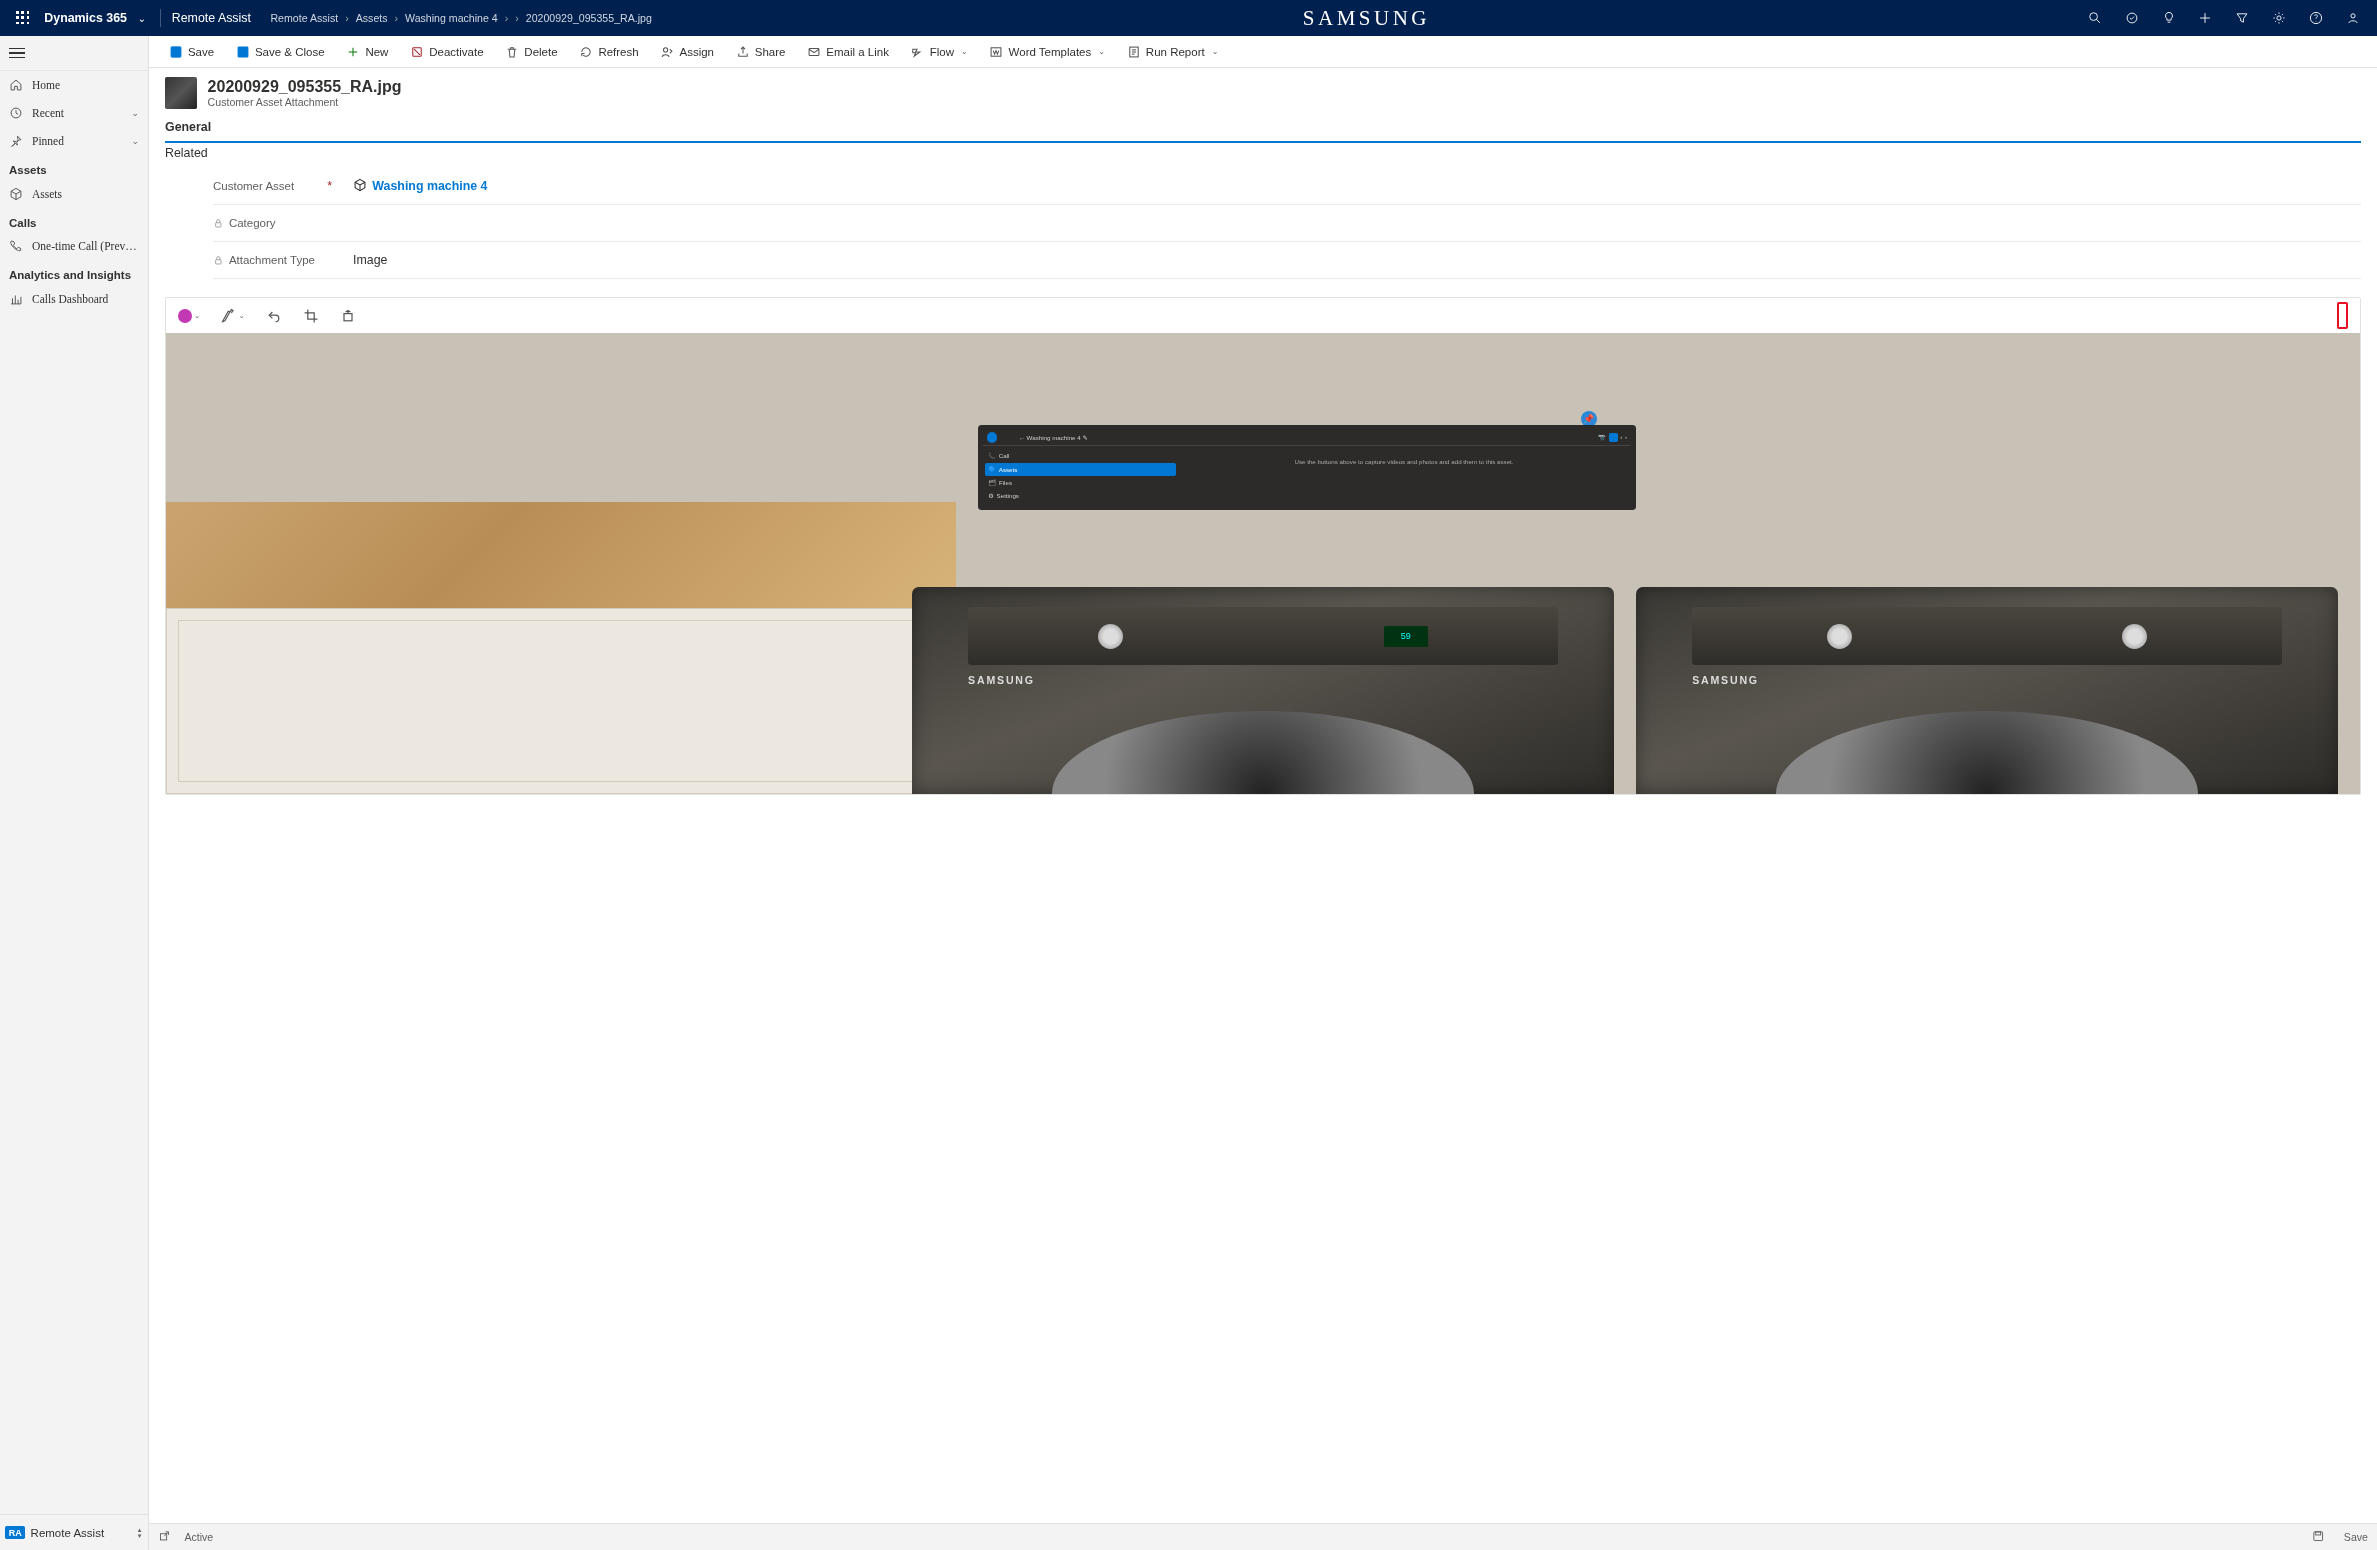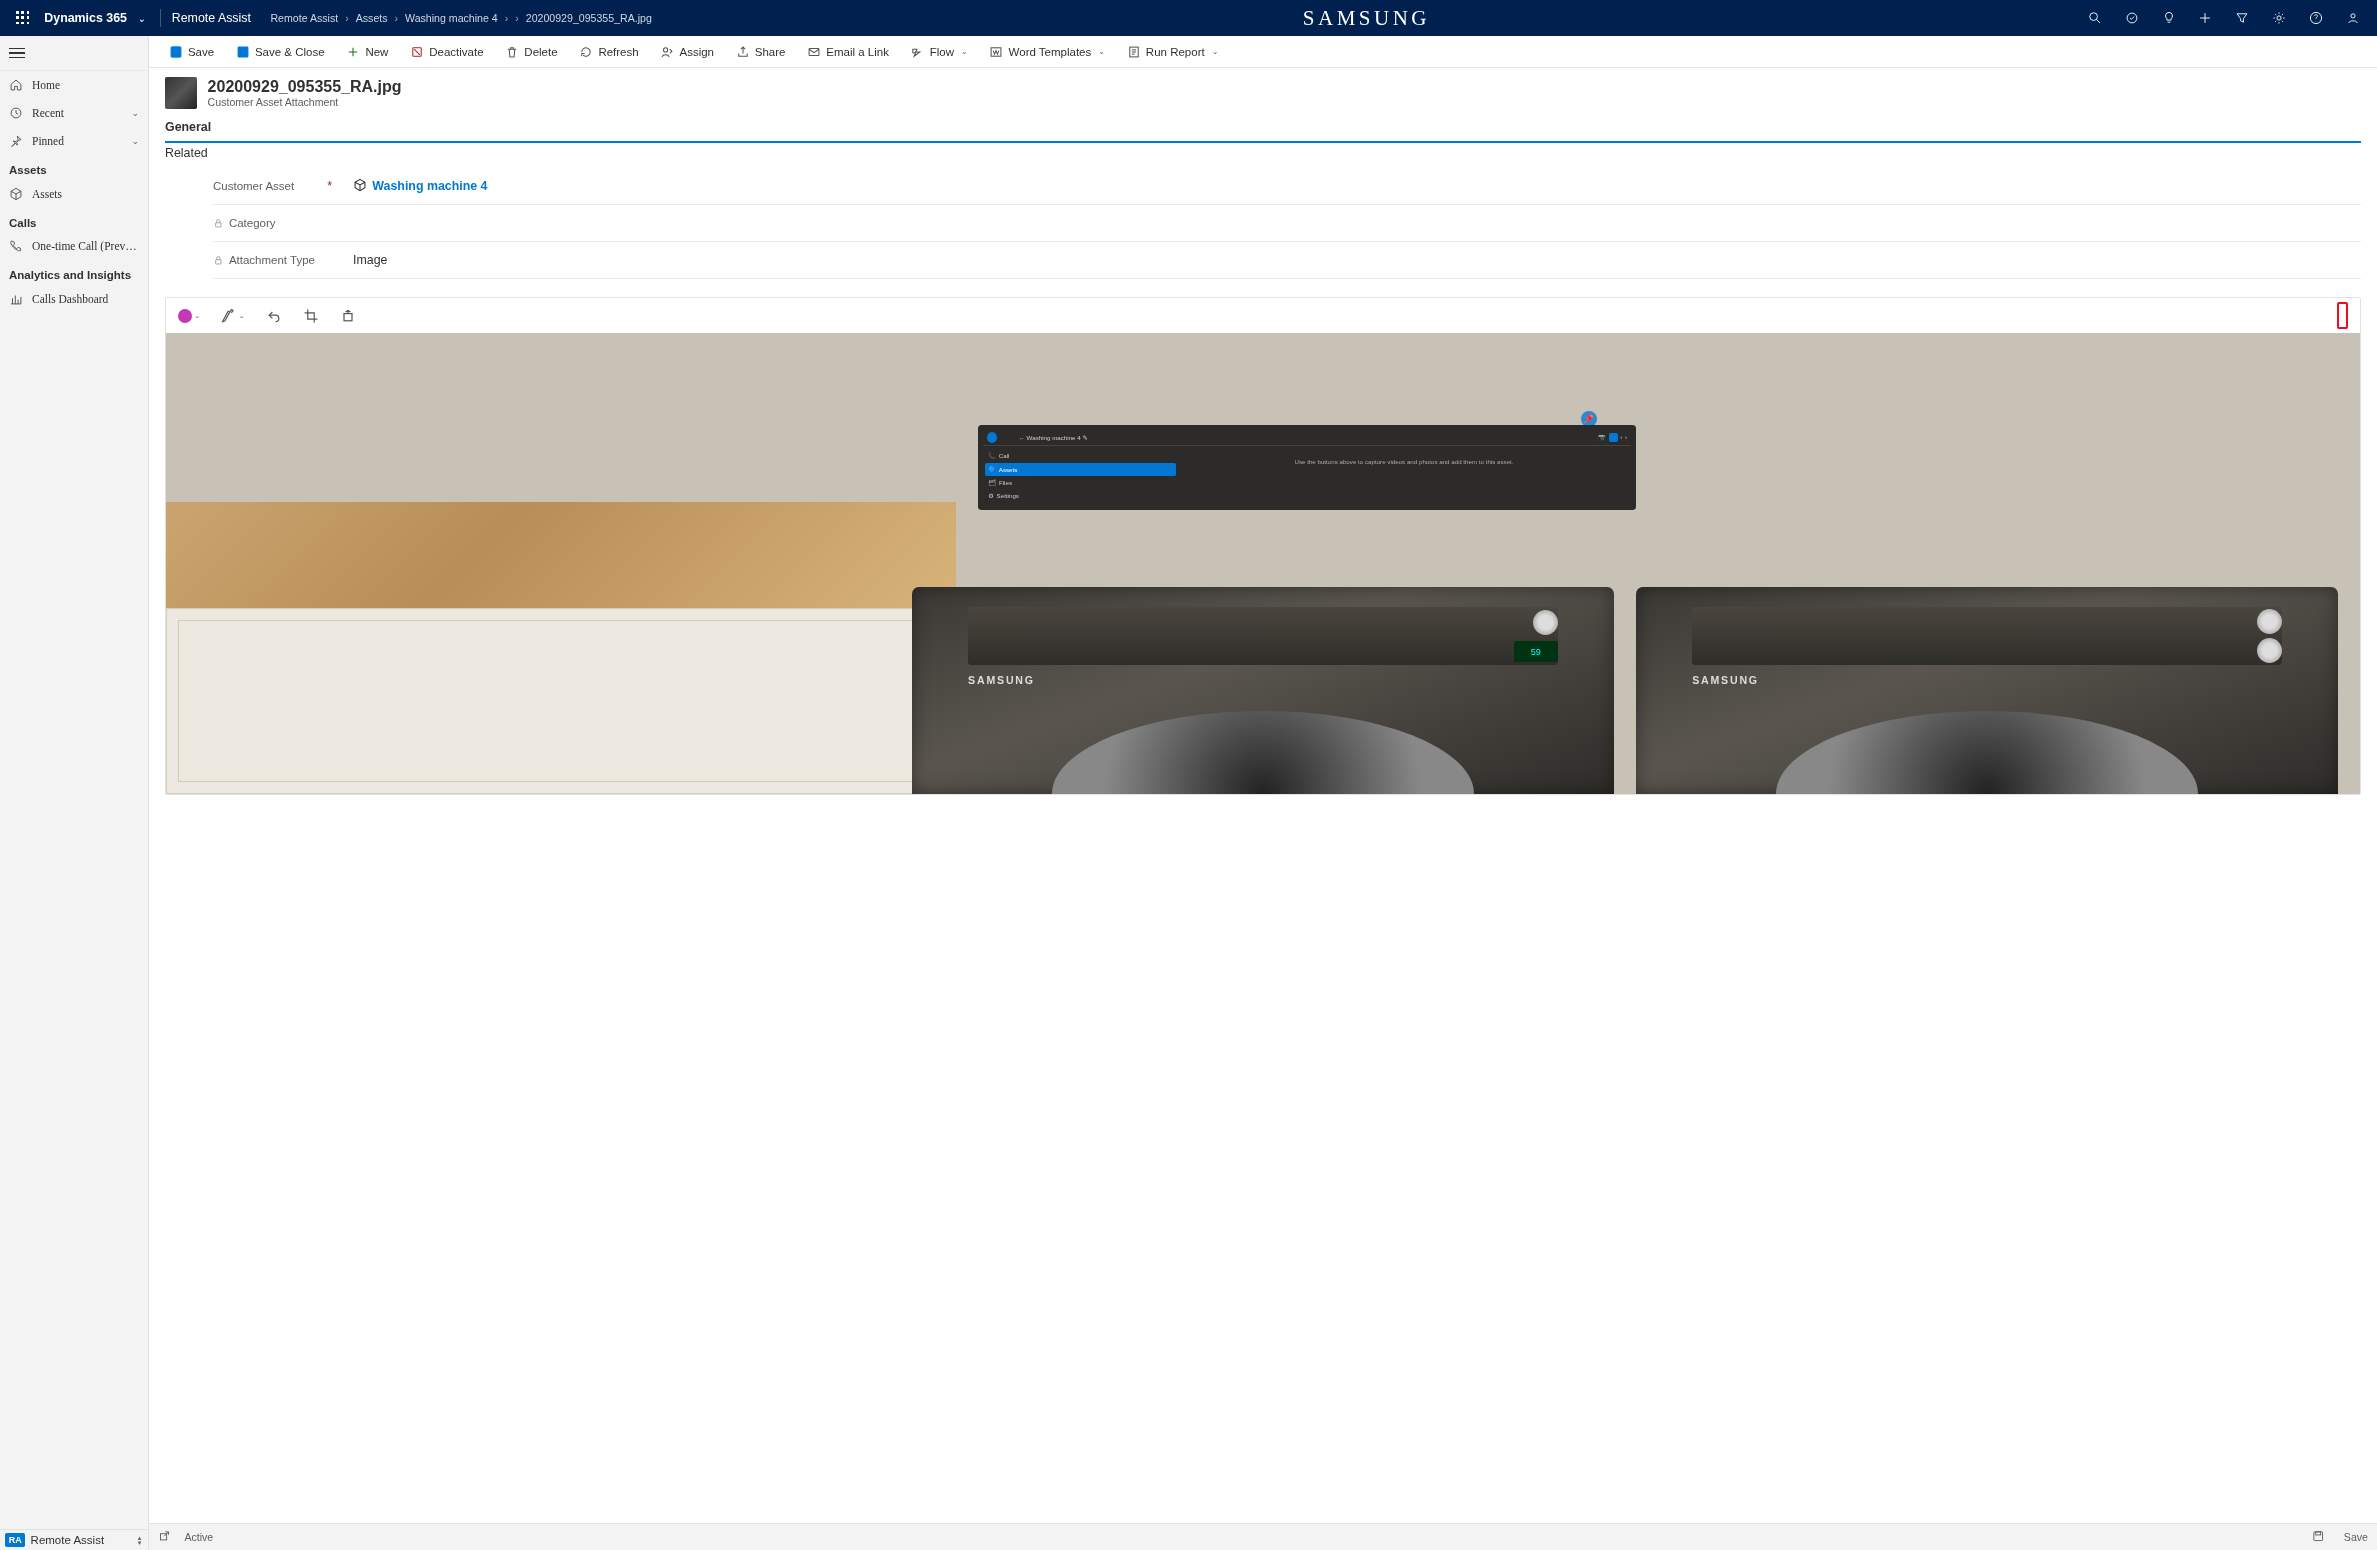--- a/index.html
+++ b/index.html
@@ -31,21 +31,21 @@
   .sidebar { width: 149px; background: #f3f3f3; border-right: 0.9px solid #e1e1e1; display: flex; flex-direction: column; font-size: 11.5px; }
   .sidebar .hamburger-row { height: 35px; display: flex; align-items: center; padding-left: 9px; border-bottom: 0.9px solid #e8e8e8; }
   .hamburger { width: 16px; height: 10.6px; display: flex; flex-direction: column; justify-content: space-between; cursor: pointer; }
   .hamburger span { height: 1.3px; background: #333; }
   .nav-item { height: 28px; display: flex; align-items: center; padding: 0 9px; cursor: pointer; gap: 9px; color: #323130; }
   .nav-item .ico { width: 14px; height: 14px; display: flex; align-items: center; justify-content: center; }
   .nav-item .ico svg { stroke: #555; fill: none; stroke-width: 1.4; }
   .nav-item .chev { margin-left: auto; font-size: 9px; color: #666; }
   .nav-label { white-space: nowrap; overflow: hidden; text-overflow: ellipsis; font-family: Liberation Serif, serif; }
   .group-header { padding: 9px 9px 3.5px; font-weight: 600; font-size: 11.5px; color: #323130; }
-  .sidebar-bottom { margin-top: auto; height: 21px; display: flex; align-items: center; border-top: 0.9px solid #e1e1e1; padding: 0 5.3px; gap: 5.3px; }
+  .sidebar-bottom { margin-top: auto; height: 36px; display: flex; align-items: center; border-top: 0.9px solid #e1e1e1; padding: 0 5.3px; gap: 5.3px; }
   .sidebar-bottom .badge { background: #0078d4; color: #fff; font-size: 9px; font-weight: 600; padding: 1.8px 3.5px; border-radius: 1.8px; }
   .sidebar-bottom .spin { margin-left: auto; display: flex; flex-direction: column; line-height: 5.3px; font-size: 6.2px; color: #666; cursor: pointer; }
 
   
   .content { flex: 1; display: flex; flex-direction: column; overflow: hidden; }
   .cmdbar { height: 32px; border-bottom: 0.9px solid #e1e1e1; display: flex; align-items: center; padding: 0 10.6px; font-size: 11.5px; gap: 3.5px; }
   .cmd { display: flex; align-items: center; gap: 5.3px; padding: 3.5px 9px; cursor: pointer; border-radius: 1.8px; color: #323130; }
   .cmd .ico { width: 14px; height: 14px; display: flex; align-items: center; justify-content: center; }
   .cmd .ico svg { stroke: #555; fill: none; stroke-width: 1.5; }
   .cmd .chev { font-size: 8px; margin-left: 1.8px; color: #666; }
@@ -83,21 +83,21 @@
 
   .image-view { width: 100%; height: 461px; position: relative; overflow: hidden; background: linear-gradient(to bottom, #bfb8ae 0%, #a39a8d 100%); }
   
   .wall { position: absolute; inset: 0; background: #c8c1b6; }
   .counter { position: absolute; left: 0; bottom: 186px; width: 36%; height: 106px; background: linear-gradient(135deg, #caa470 0%, #b98e56 40%, #d7b37a 100%); }
   .cabinet { position: absolute; left: 0; bottom: 0; width: 36%; height: 186px; background: #ede8df; border: 0.9px solid #d4cbbd; }
   .cabinet::before { content:""; position:absolute; left:10.6px; top:10.6px; right:10.6px; bottom:10.6px; border:0.9px solid #d4cbbd; }
   .machine { position: absolute; bottom: 0; width: 32%; height: 45%; background: linear-gradient(160deg, #3a3834 0%, #5a564f 40%, #2e2c29 100%); border-radius: 7px 7px 0 0; box-shadow: inset 0 0 18px rgba(0,0,0,0.4); }
   .machine.left { left: 34%; }
   .machine.right { left: 67%; }
-  .machine .panel { position: absolute; top: 10%; left: 8%; right: 8%; height: 28%; background: linear-gradient(180deg,#4a463f,#2f2d29); border-radius: 3.5px; display: flex; align-items: flex-end; justify-content: space-around; flex-direction: column; }
+  .machine .panel { position: absolute; top: 10%; left: 8%; right: 8%; height: 28%; background: linear-gradient(180deg,#4a463f,#2f2d29); border-radius: 3.5px; display: flex; align-items: center; justify-content: space-around; }
   .machine .panel .dial { width: 25px; height: 25px; border-radius: 50%; background: radial-gradient(circle,#ddd 40%,#888 100%); }
   .machine .panel .disp { width: 44px; height: 21px; background: #031; border-radius: 1.8px; color: #0ff; font-size: 9px; display: flex; align-items: center; justify-content: center; }
   .machine .logo { position: absolute; top: 42%; left: 8%; color: #ddd; font-size: 10.6px; letter-spacing: 1.8px; font-weight: 600; }
   .machine .drum { position: absolute; bottom: 0; left: 20%; right: 20%; top: 60%; background: radial-gradient(circle at 50% 100%, #222 0%, #888 70%); border-radius: 50% 50% 0 0/100% 100% 0 0; }
   
   .holo { position: absolute; left: 37%; top: 20%; width: 30%; background: rgba(30,30,30,0.92); border-radius: 3.5px; color: #ccc; font-size: 6.2px; padding: 5.3px; }
   .holo-head { display: flex; align-items: center; gap: 3.5px; padding: 1.8px 3.5px; border-bottom: 0.9px solid #444; }
   .holo-head .hh-r { margin-left: auto; display: flex; gap: 2.7px; }
   .holo-head .chip { background: #0078d4; width: 9px; height: 9px; border-radius: 1.8px; }
   .holo-body { display: flex; }

